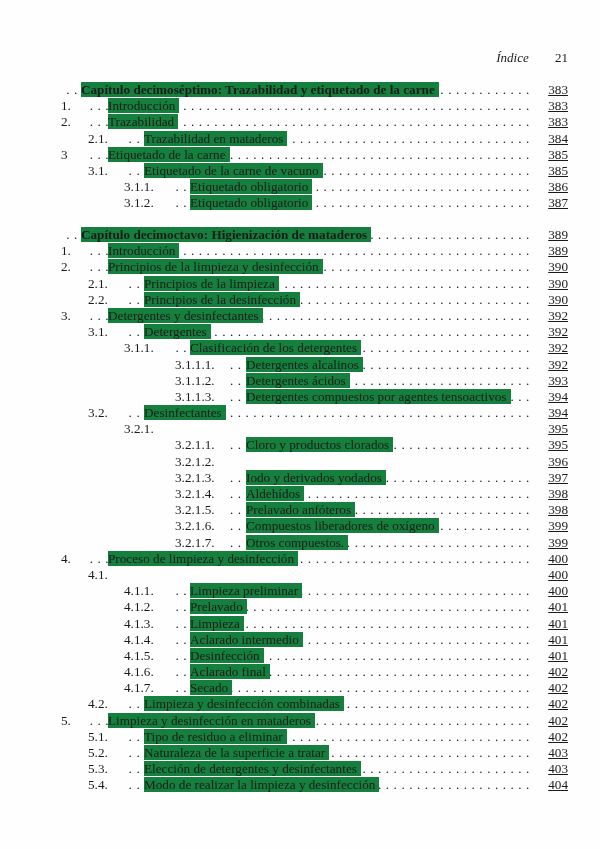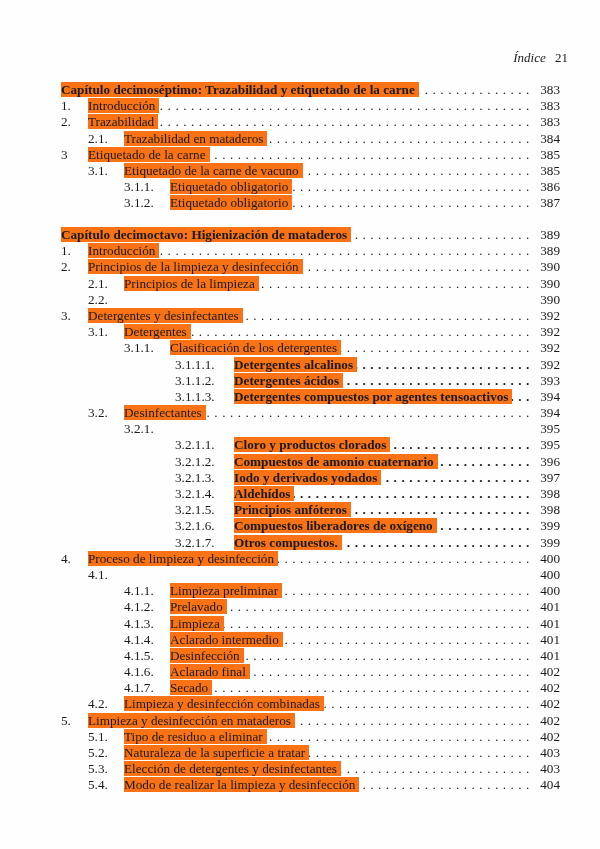--- a/index.html
+++ b/index.html
@@ -1,31 +1,31 @@
 <!DOCTYPE html>
 <html><head>
 <meta charset="utf-8">
 <style>
   html, body { margin: 0; padding: 0; background: #fefefe; }
   body { width: 600px; height: 849px; position: relative; overflow: hidden;
          font-family: "Liberation Serif", "DejaVu Serif", serif; color: #1a1a1a; }
   .running-head { position: absolute; top: 50px; right: 32px; font-size: 13px; }
-  .running-head .title { font-style: italic; margin-right: 6px; }
+  .running-head .title { font-style: italic; margin-right: 23px; }
   .toc { position: absolute; left: 61px; width: 507px; font-size: 13.2px; }
   .row { position: relative; height: 16.2px; line-height: 16.2px; white-space: nowrap; }
   .row .num { position: absolute; left: 0; }
   .row .lbl { position: absolute; right: 38px; overflow: hidden; }
-  .row .lbl .txt { background: #f97316; padding-right: 4px; position: relative; z-index: 1; }
+  .row .lbl .txt { background: #15803d; padding-right: 4px; position: relative; z-index: 1; margin-left: 20px; }
   .row .lbl::after { content: ". . . . . . . . . . . . . . . . . . . . . . . . . . . . . . . . . . . . . . . . . . . . . . . . . . . . . . . . . . . . . . . . . . . . . . . . . . . . . . . . . . . . . . . . . . . . . . ";
       position: absolute; right: 0; top: 0; letter-spacing: 0.6px; }
-  .row .pg { position: absolute; right: 8px; }
+  .row .pg { position: absolute; right: 0; text-decoration: underline; }
   .row.chapter .lbl .txt { font-weight: bold; }
   .l1 .lbl { left: 27px; } .l2 .num { left: 27px; } .l2 .lbl { left: 63px; }
   .l3 .num { left: 63px; } .l3 .lbl { left: 109px; }
-  .l4 .num { left: 114px; } .l4 .lbl { left: 173px; font-weight: bold; }
+  .l4 .num { left: 114px; } .l4 .lbl { left: 165px; }
   .l0 .lbl { left: 0; }
   #toc1 { top: 82px; }
   #toc2 { top: 227px; }
 </style>
 </head>
 <body>
 
 <div class="running-head">
   <span class="title">Índice</span>
   <span class="page">21</span>
@@ -89,20 +89,21 @@
       <span class="lbl"><span class="txt">Principios de la limpieza y desinfección</span></span>
       <span class="pg">390</span>
     </div>
     <div class="row l2">
       <span class="num">2.1.</span>
       <span class="lbl"><span class="txt">Principios de la limpieza</span></span>
       <span class="pg">390</span>
     </div>
     <div class="row l2">
       <span class="num">2.2.</span>
+      <span class="lbl"><span class="txt">Principios de la desinfección</span></span>
       <span class="pg">390</span>
     </div>
     <div class="row l1">
       <span class="num">3.</span>
       <span class="lbl"><span class="txt">Detergentes y desinfectantes</span></span>
       <span class="pg">392</span>
     </div>
     <div class="row l2">
       <span class="num">3.1.</span>
       <span class="lbl"><span class="txt">Detergentes</span></span>
@@ -137,36 +138,35 @@
       <span class="num">3.2.1.</span>
       <span class="pg">395</span>
     </div>
     <div class="row l4">
       <span class="num">3.2.1.1.</span>
       <span class="lbl"><span class="txt">Cloro y productos clorados</span></span>
       <span class="pg">395</span>
     </div>
     <div class="row l4">
       <span class="num">3.2.1.2.</span>
-      <span class="lbl"><span class="txt">Compuestos de amonio cuaternario</span></span>
       <span class="pg">396</span>
     </div>
     <div class="row l4">
       <span class="num">3.2.1.3.</span>
       <span class="lbl"><span class="txt">Iodo y derivados yodados</span></span>
       <span class="pg">397</span>
     </div>
     <div class="row l4">
       <span class="num">3.2.1.4.</span>
       <span class="lbl"><span class="txt">Aldehídos</span></span>
       <span class="pg">398</span>
     </div>
     <div class="row l4">
       <span class="num">3.2.1.5.</span>
-      <span class="lbl"><span class="txt">Principios anfóteros</span></span>
+      <span class="lbl"><span class="txt">Prelavado anfóteros</span></span>
       <span class="pg">398</span>
     </div>
     <div class="row l4">
       <span class="num">3.2.1.6.</span>
       <span class="lbl"><span class="txt">Compuestos liberadores de oxígeno</span></span>
       <span class="pg">399</span>
     </div>
     <div class="row l4">
       <span class="num">3.2.1.7.</span>
       <span class="lbl"><span class="txt">Otros compuestos.</span></span>

